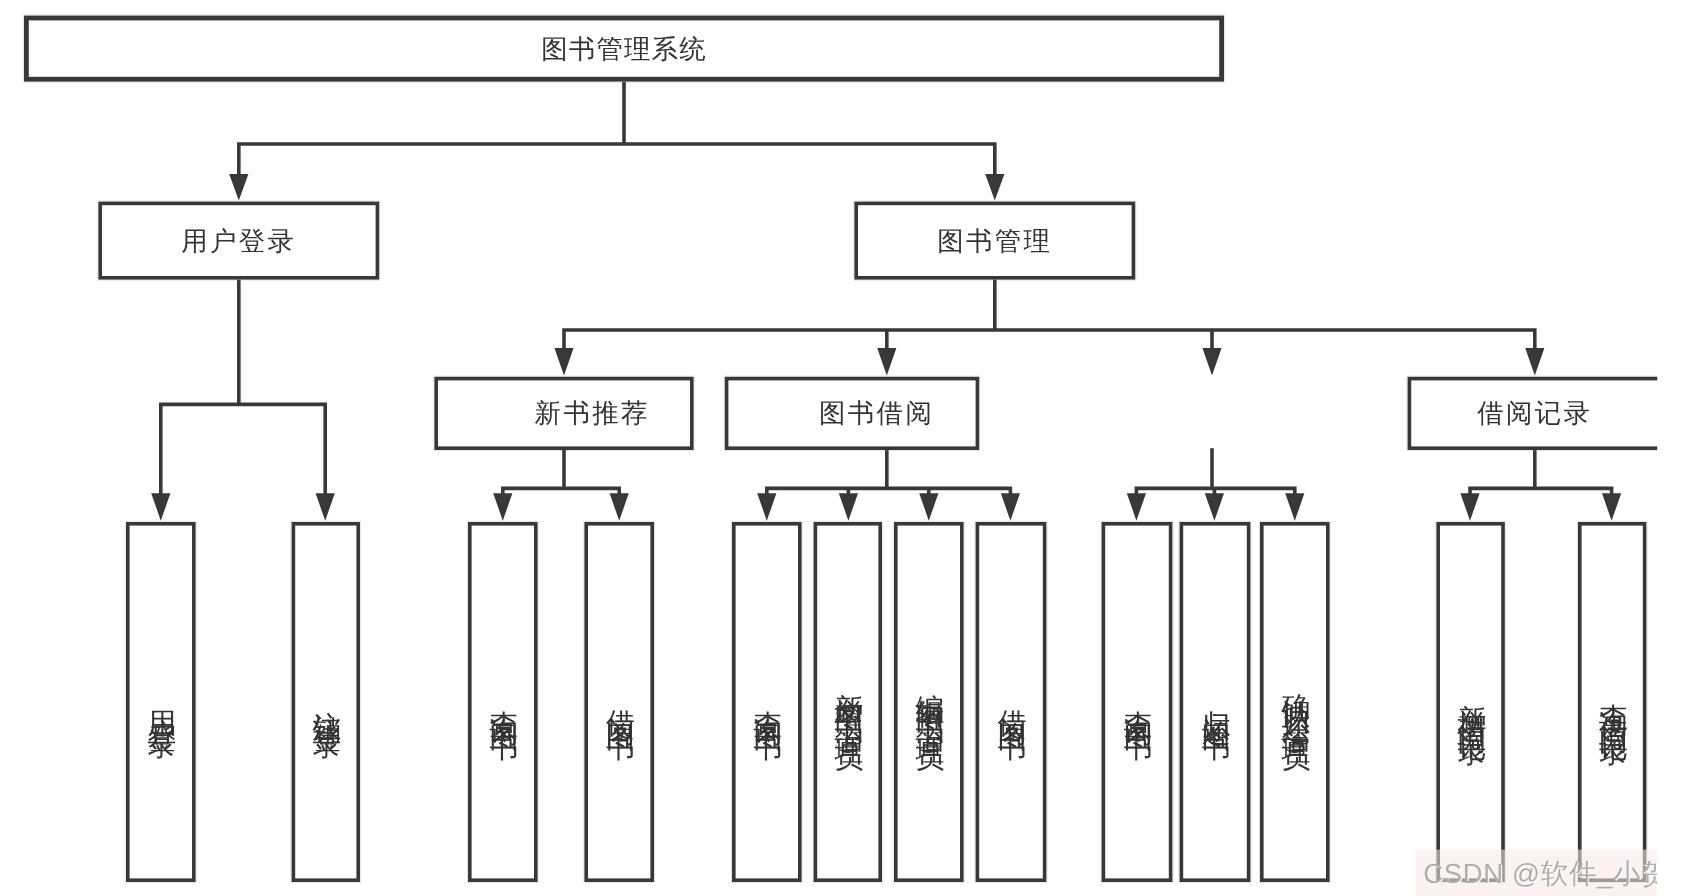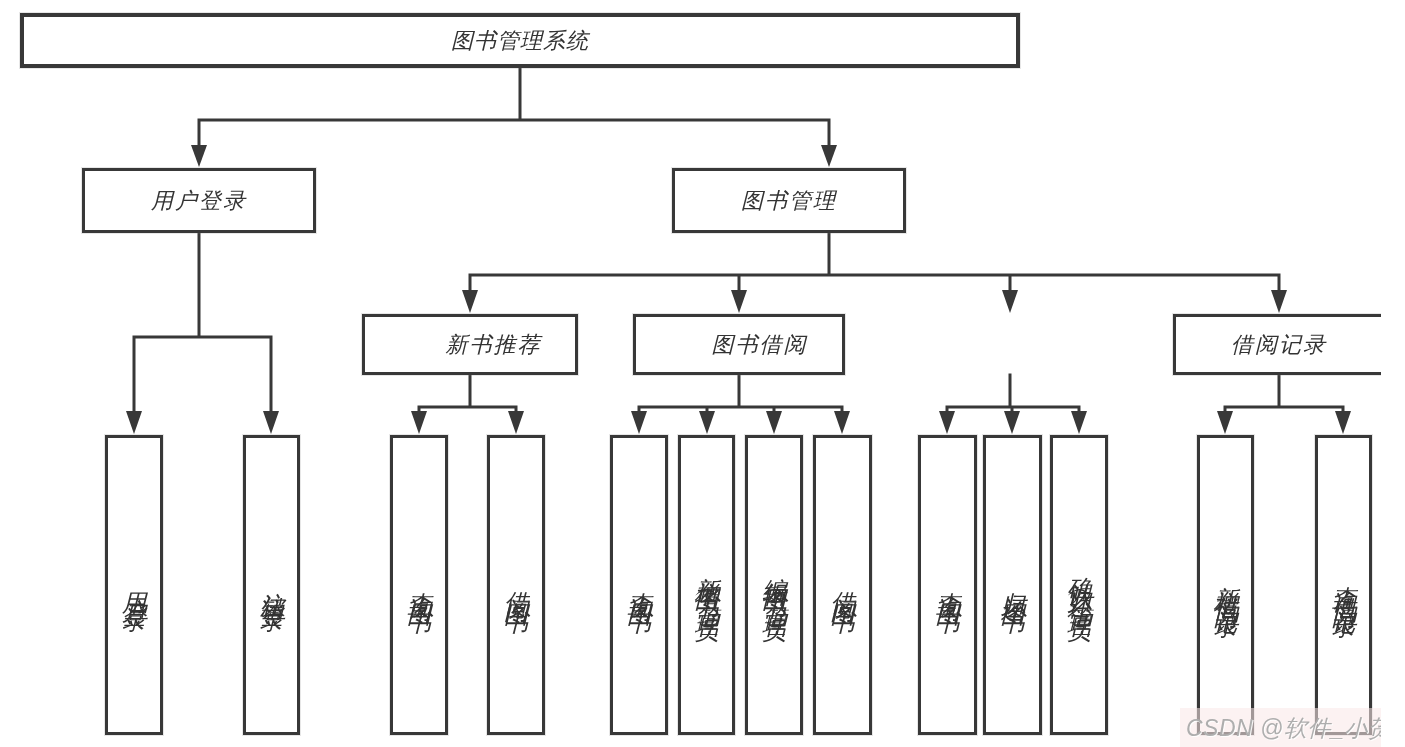--- a/index.html
+++ b/index.html
@@ -3,21 +3,20 @@
 <meta charset="utf-8">
 <style>
   html, body { margin: 0; padding: 0; background: #ffffff; }
   .canvas {
     position: relative;
     width: 1381px;
     height: 747px;
     background: #ffffff;
     font-family: "Liberation Sans", sans-serif;
     overflow: hidden;
-    font-style: italic;
   }
   .connector-svg {
     position: absolute;
     left: 0; top: 0;
     z-index: 1;
     pointer-events: none;
   }
   .node {
     position: absolute;
     box-sizing: border-box;
@@ -102,28 +101,28 @@
     </g>
   </svg>
 
   <div class="node root-node" style="left:20px; top:13px; width:1000px; height:55px;">
     <span>图书管理系统</span>
   </div>
 
   <div class="node branch-node" style="left:82px; top:168px; width:234px; height:65px;">
     <span>用户登录</span>
   </div>
-  <div class="node branch-node" style="left:672px; top:168px; width:234px; height:65px;">
+  <div class="node branch-node" style="left:712px; top:168px; width:234px; height:65px;">
     <span>图书管理</span>
   </div>
 
   <div class="node branch-node" style="left:362px; top:314px; width:216px; height:61px;padding-left:47px;">
     <span>新书推荐</span>
   </div>
-  <div class="node branch-node" style="left:633px; top:314px; width:212px; height:61px;padding-left:41px;">
+  <div class="node branch-node" style="left:604px; top:314px; width:212px; height:61px;padding-left:41px;">
     <span>图书借阅</span>
   </div>
   <div class="node branch-node" style="left:1173px; top:314px; width:212px; height:61px;">
     <span>借阅记录</span>
   </div>
 
   <div class="node leaf-node" style="left:105px; top:435px; width:58px; height:300px;">
     <span class="vtext">用户登录</span>
   </div>
   <div class="node leaf-node" style="left:243px; top:435px; width:57px; height:300px;">

